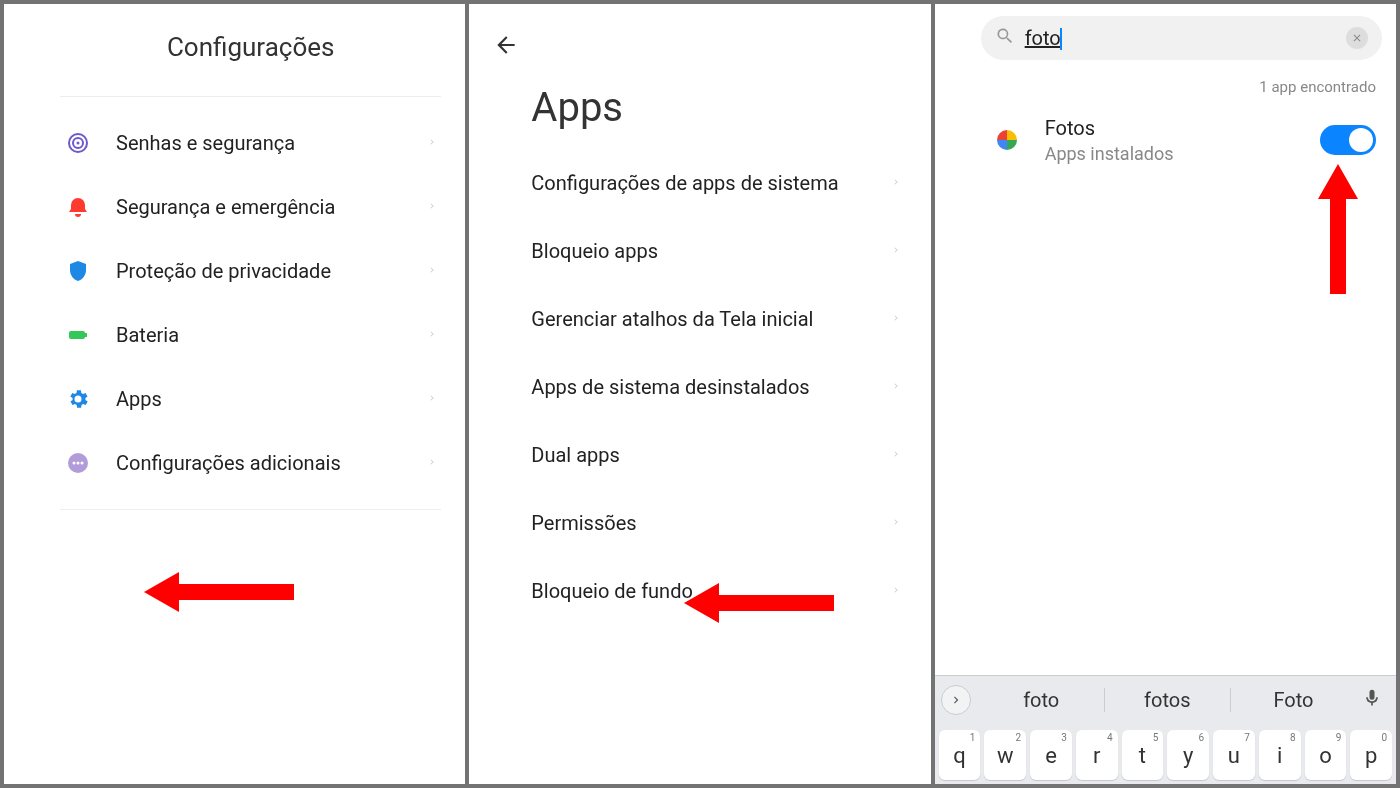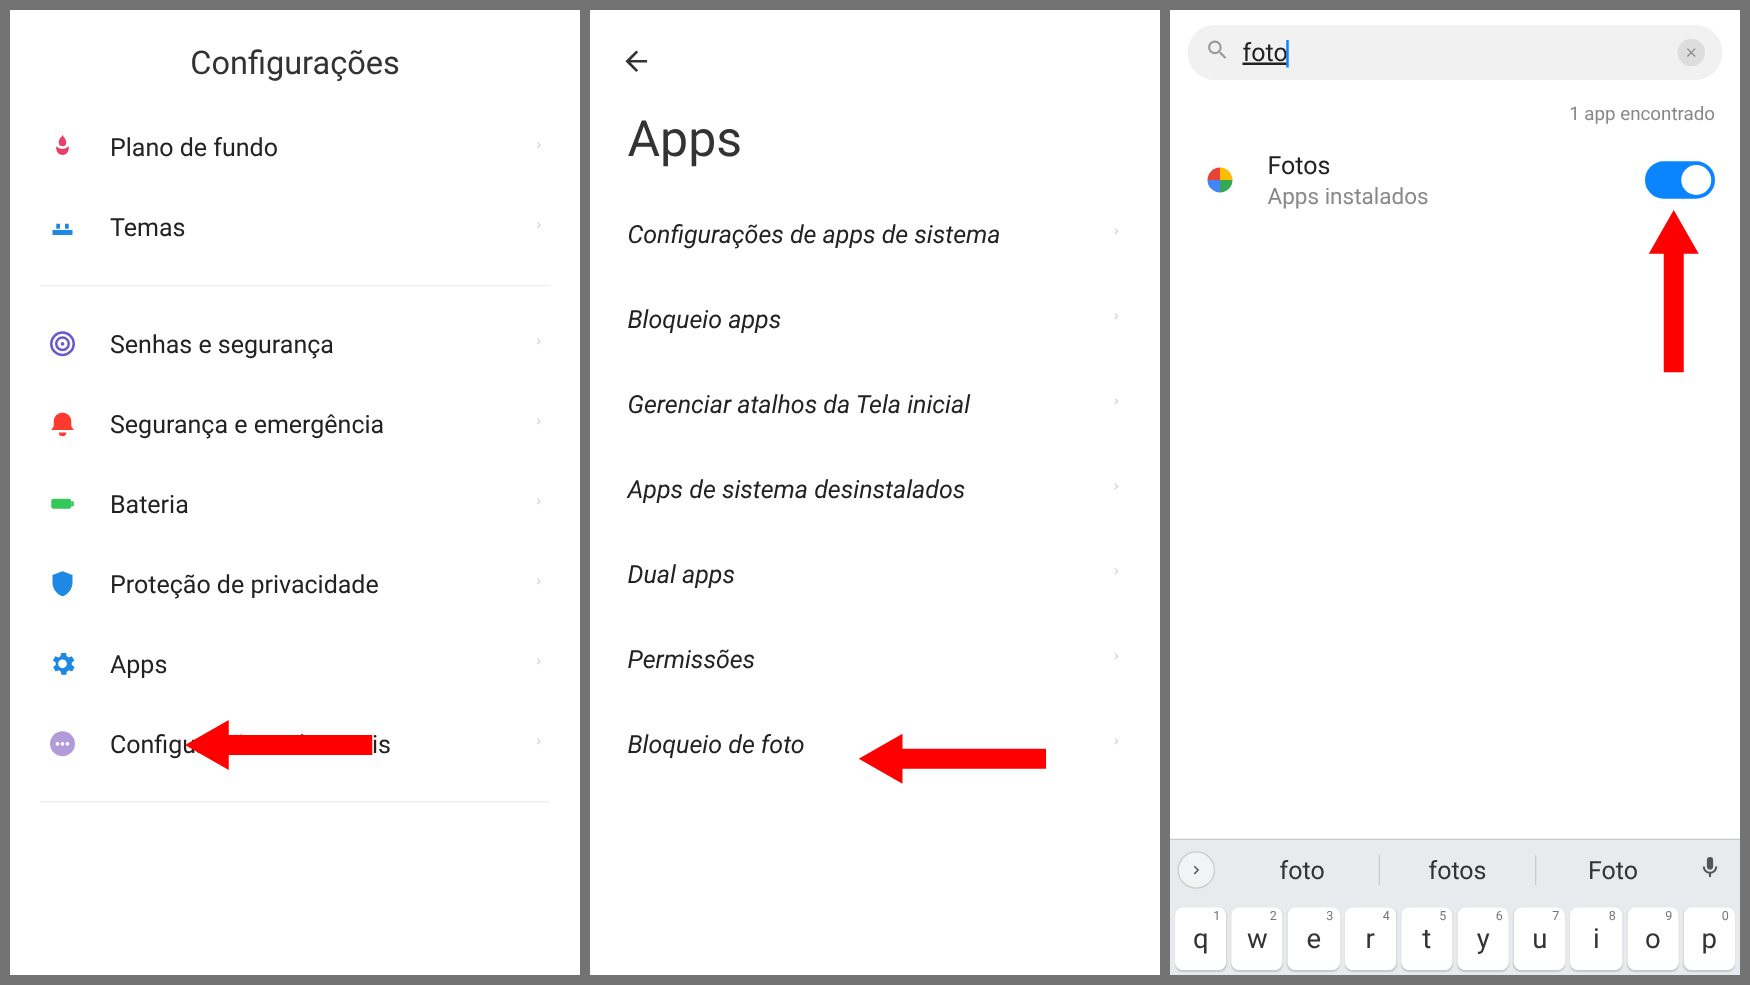--- a/index.html
+++ b/index.html
@@ -1,33 +1,33 @@
 <!DOCTYPE html>
 <html><head>
 <meta charset="utf-8">
 <style>
   * { box-sizing: border-box; margin: 0; padding: 0; font-family: -apple-system, BlinkMacSystemFont, 'Segoe UI', Roboto, Helvetica, Arial, sans-serif; }
   body { width: 1400px; height: 788px; background: #fff; }
   .container { display: flex; width: 100%; height: 100%; }
-  .panel { flex: 1; border: 8px solid #737373; height: 100%; background: #fff; position: relative; overflow: hidden; }
+  .panel { flex: 1; border: 4px solid #737373; height: 100%; background: #fff; position: relative; overflow: hidden; padding-left: 32px; }
   .panel + .panel { border-left: none; }
 
   
   .p1-title { text-align: center; font-size: 26px; font-weight: 400; color: #333; padding: 28px 0 20px 0; }
   .p1-list { padding: 0 20px; }
   .p1-item { display: flex; align-items: center; padding: 18px 8px; cursor: pointer; position: relative; }
   .p1-icon { width: 28px; height: 28px; display: flex; align-items: center; justify-content: center; margin-right: 24px; flex-shrink: 0; }
   .p1-label { flex: 1; font-size: 20px; color: #222; }
   .p1-chevron { color: #ccc; font-size: 18px; }
   .p1-divider { border: none; border-top: 1px solid #eee; margin: 14px 24px; }
 
   
   .p2-back { position: absolute; top: 28px; left: 24px; font-size: 24px; cursor: pointer; }
   .p2-title { font-size: 40px; font-weight: 400; color: #333; padding: 80px 0 18px 30px; }
-  .p2-list { padding: 0 20px; font-style: italic; }
+  .p2-list { padding: 0 20px; }
   .p2-item { display: flex; align-items: center; padding: 22px 10px; cursor: pointer; }
   .p2-label { flex: 1; font-size: 20px; color: #222; }
   .p2-chevron { color: #ccc; font-size: 18px; }
 
   
   .p3-top { padding: 12px 14px 0 14px; }
   .p3-searchbar { background: #f1f1f1; border-radius: 28px; height: 44px; display: flex; align-items: center; padding: 0 14px; }
   .p3-search-icon { color: #999; margin-right: 10px; }
   .p3-search-text { flex: 1; font-size: 20px; color: #222; position: relative; }
   .p3-search-text .underline { text-decoration: underline; }
@@ -58,48 +58,20 @@
   .arrow svg { display: block; }
 
 </style>
 </head>
 <body>
 
 <div class="container">
 
   <div class="panel">
     <div class="p1-title">Configurações</div>
-    <div class="p1-list" id="p1-list-a">
-        <div class="p1-item">
-      <span class="p1-icon">
-            <svg width="24" height="24" viewBox="0 0 24 24">
-              <path fill="#e83e67" d="M12 2c-1 2-3 3-3 6a3 3 0 006 0c0-3-2-4-3-6zm-5 9v2a5 5 0 0010 0v-2a7 7 0 01-10 0z"></path>
-            </svg>
-          </span>
-      <span class="p1-label">Plano de fundo</span>
-      <span class="p1-chevron">
-        <svg width="10" height="16" viewBox="0 0 24 24">
-              <path d="M8.6 16.6L13.2 12 8.6 7.4 10 6l6 6-6 6z" fill="#ccc"></path>
-            </svg>
-      </span>
-        </div>
-        <div class="p1-item">
-      <span class="p1-icon">
-            <svg width="24" height="24" viewBox="0 0 24 24">
-              <path fill="#1e88e5" d="M4 14h16v4H4zM7 9h3v4H7zM14 9h3v4h-3z"></path>
-            </svg>
-          </span>
-      <span class="p1-label">Temas</span>
-      <span class="p1-chevron">
-        <svg width="10" height="16" viewBox="0 0 24 24">
-              <path d="M8.6 16.6L13.2 12 8.6 7.4 10 6l6 6-6 6z" fill="#ccc"></path>
-            </svg>
-      </span>
-        </div>
-      </div>
     <hr class="p1-divider">
     <div class="p1-list" id="p1-list-b">
         <div class="p1-item">
       <span class="p1-icon">
             <svg width="24" height="24" viewBox="0 0 24 24">
               <circle cx="12" cy="12" r="9" fill="none" stroke="#6a5acd" stroke-width="2"></circle>
               <circle cx="12" cy="12" r="5" fill="none" stroke="#6a5acd" stroke-width="2"></circle>
               <circle cx="12" cy="12" r="1.5" fill="#6a5acd"></circle>
             </svg>
           </span>
@@ -119,38 +91,38 @@
       <span class="p1-label">Segurança e emergência</span>
       <span class="p1-chevron">
         <svg width="10" height="16" viewBox="0 0 24 24">
               <path d="M8.6 16.6L13.2 12 8.6 7.4 10 6l6 6-6 6z" fill="#ccc"></path>
             </svg>
       </span>
         </div>
         <div class="p1-item">
       <span class="p1-icon">
             <svg width="24" height="24" viewBox="0 0 24 24">
+              <path fill="#1e88e5" d="M12 2l8 3v6c0 5-3.4 9.7-8 11-4.6-1.3-8-6-8-11V5l8-3z"></path>
+            </svg>
+          </span>
+      <span class="p1-label">Proteção de privacidade</span>
+      <span class="p1-chevron">
+        <svg width="10" height="16" viewBox="0 0 24 24">
+              <path d="M8.6 16.6L13.2 12 8.6 7.4 10 6l6 6-6 6z" fill="#ccc"></path>
+            </svg>
+      </span>
+        </div>
+        <div class="p1-item">
+      <span class="p1-icon">
+            <svg width="24" height="24" viewBox="0 0 24 24">
               <rect x="3" y="8" width="16" height="8" rx="2" fill="#34c759"></rect>
               <rect x="19" y="10" width="2" height="4" fill="#34c759"></rect>
             </svg>
           </span>
       <span class="p1-label">Bateria</span>
-      <span class="p1-chevron">
-        <svg width="10" height="16" viewBox="0 0 24 24">
-              <path d="M8.6 16.6L13.2 12 8.6 7.4 10 6l6 6-6 6z" fill="#ccc"></path>
-            </svg>
-      </span>
-        </div>
-        <div class="p1-item">
-      <span class="p1-icon">
-            <svg width="24" height="24" viewBox="0 0 24 24">
-              <path fill="#1e88e5" d="M12 2l8 3v6c0 5-3.4 9.7-8 11-4.6-1.3-8-6-8-11V5l8-3z"></path>
-            </svg>
-          </span>
-      <span class="p1-label">Proteção de privacidade</span>
       <span class="p1-chevron">
         <svg width="10" height="16" viewBox="0 0 24 24">
               <path d="M8.6 16.6L13.2 12 8.6 7.4 10 6l6 6-6 6z" fill="#ccc"></path>
             </svg>
       </span>
         </div>
         <div class="p1-item">
       <span class="p1-icon">
             <svg width="24" height="24" viewBox="0 0 24 24">
               <path fill="#1e88e5" d="M19.4 13a7.5 7.5 0 000-2l2.1-1.6-2-3.5-2.5 1a7.5 7.5 0 00-1.7-1l-.4-2.6h-4l-.4 2.6a7.5 7.5 0 00-1.7 1l-2.5-1-2 3.5L6.6 11a7.5 7.5 0 000 2l-2.1 1.6 2 3.5 2.5-1a7.5 7.5 0 001.7 1l.4 2.6h4l.4-2.6a7.5 7.5 0 001.7-1l2.5 1 2-3.5L19.4 13zM12 15.5A3.5 3.5 0 1115.5 12 3.5 3.5 0 0112 15.5z"></path>
@@ -239,21 +211,21 @@
         </div>
         <div class="p2-item">
     <span class="p2-label">Permissões</span>
     <span class="p2-chevron">
       <svg width="10" height="16" viewBox="0 0 24 24">
               <path d="M8.6 16.6L13.2 12 8.6 7.4 10 6l6 6-6 6z" fill="#ccc"></path>
             </svg>
     </span>
         </div>
         <div class="p2-item">
-    <span class="p2-label">Bloqueio de foto</span>
+    <span class="p2-label">Bloqueio de fundo</span>
     <span class="p2-chevron">
       <svg width="10" height="16" viewBox="0 0 24 24">
               <path d="M8.6 16.6L13.2 12 8.6 7.4 10 6l6 6-6 6z" fill="#ccc"></path>
             </svg>
     </span>
         </div>
       </div>
 
     <div class="arrow" style="left:215px; top:574px;">
       <svg width="150" height="50">

